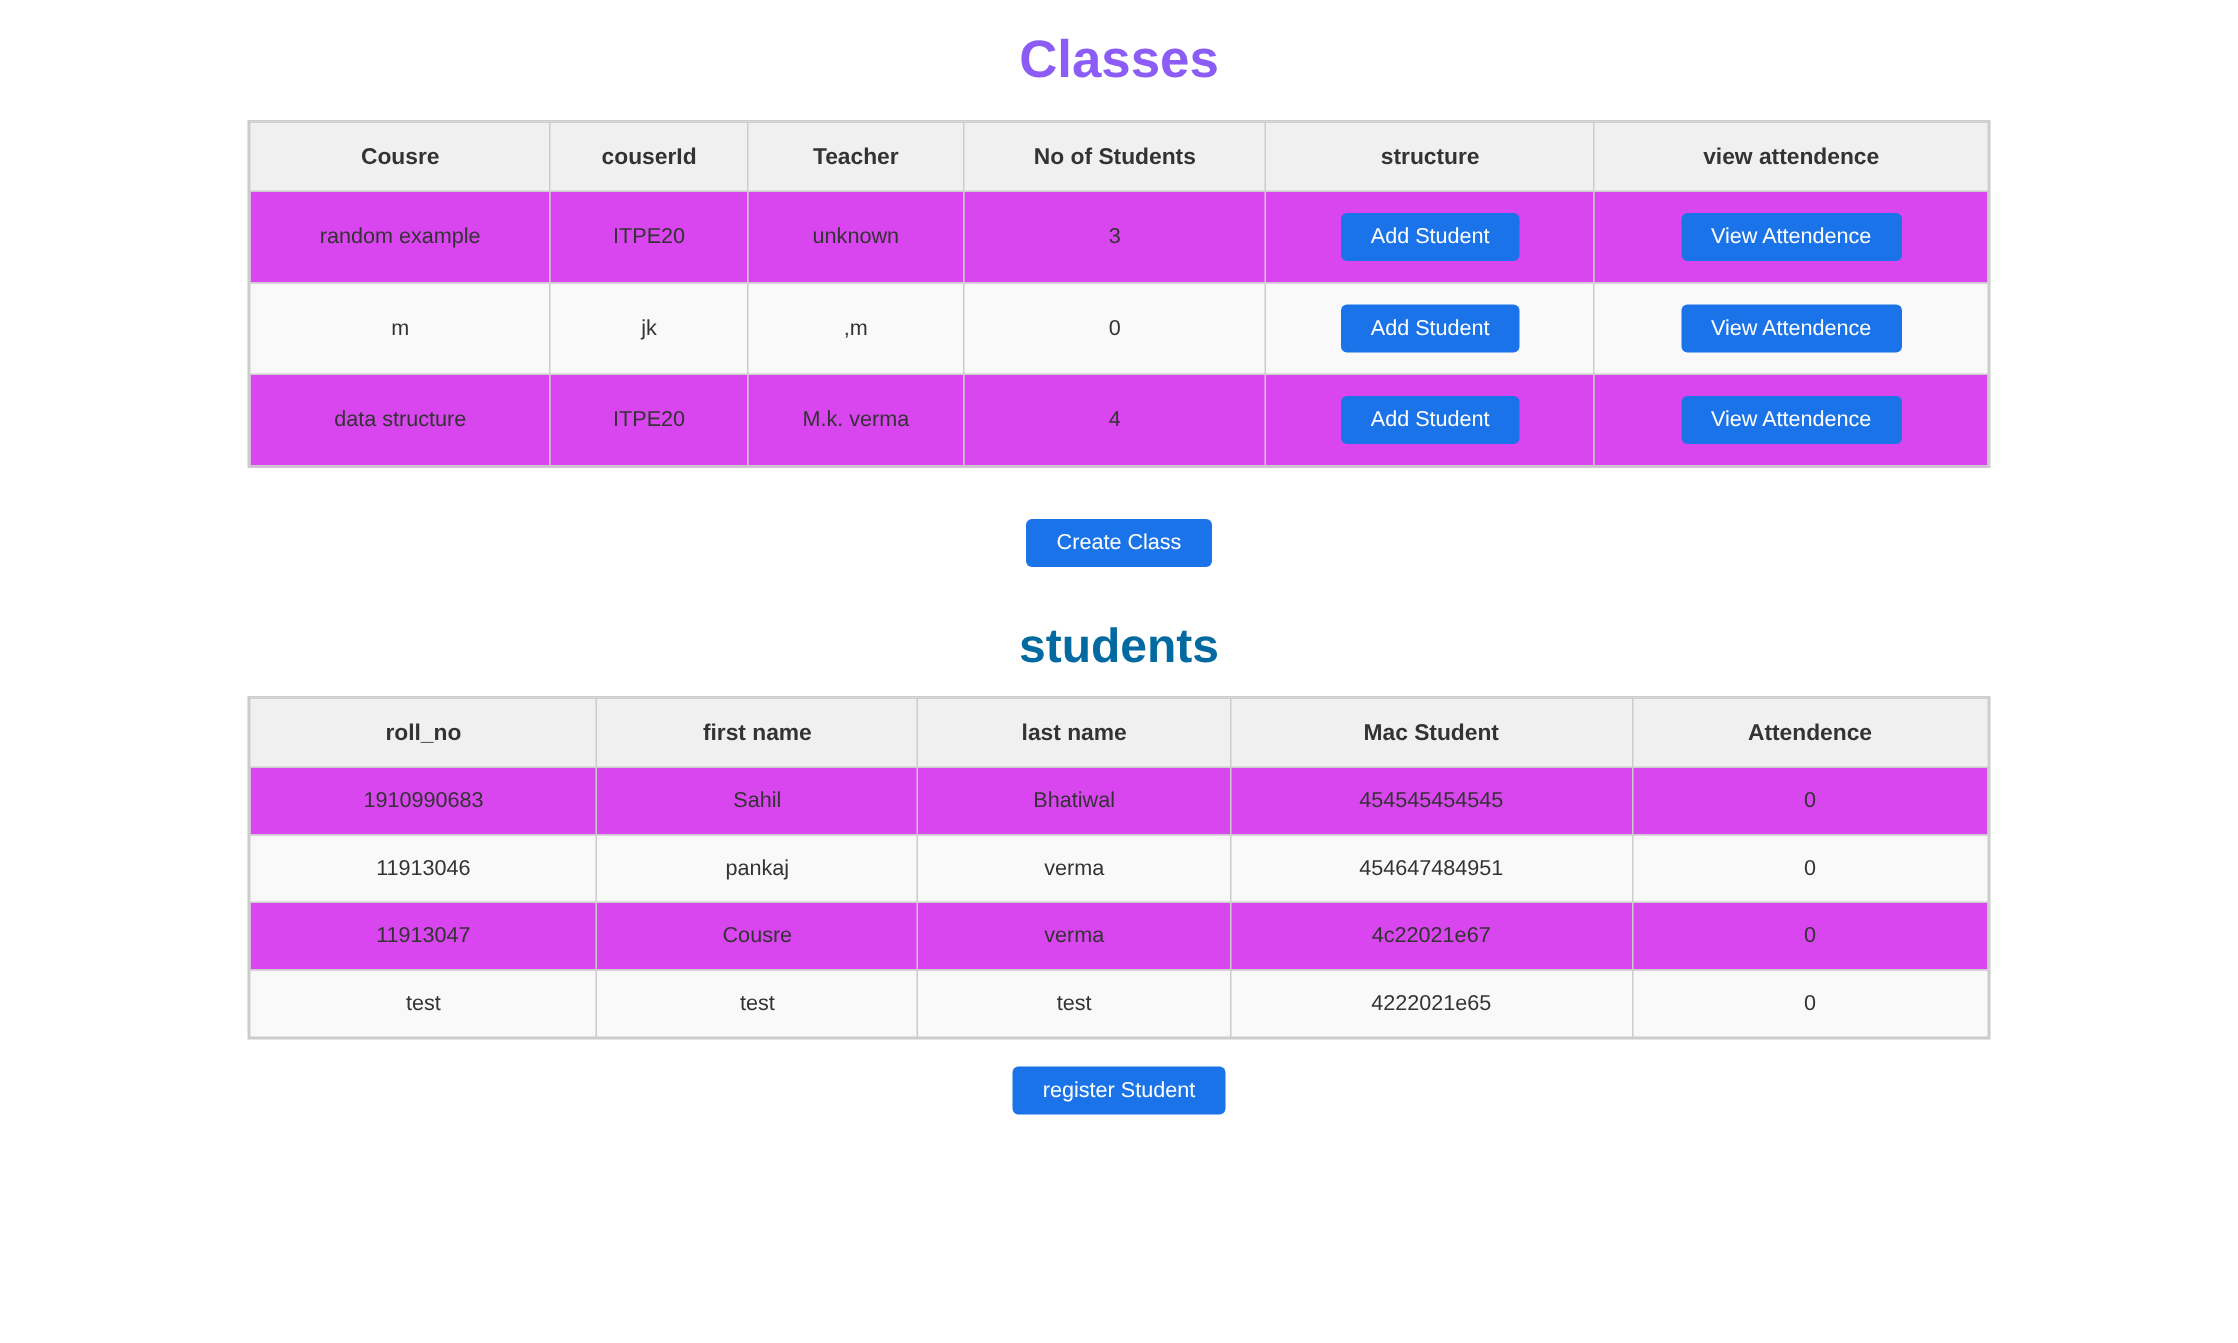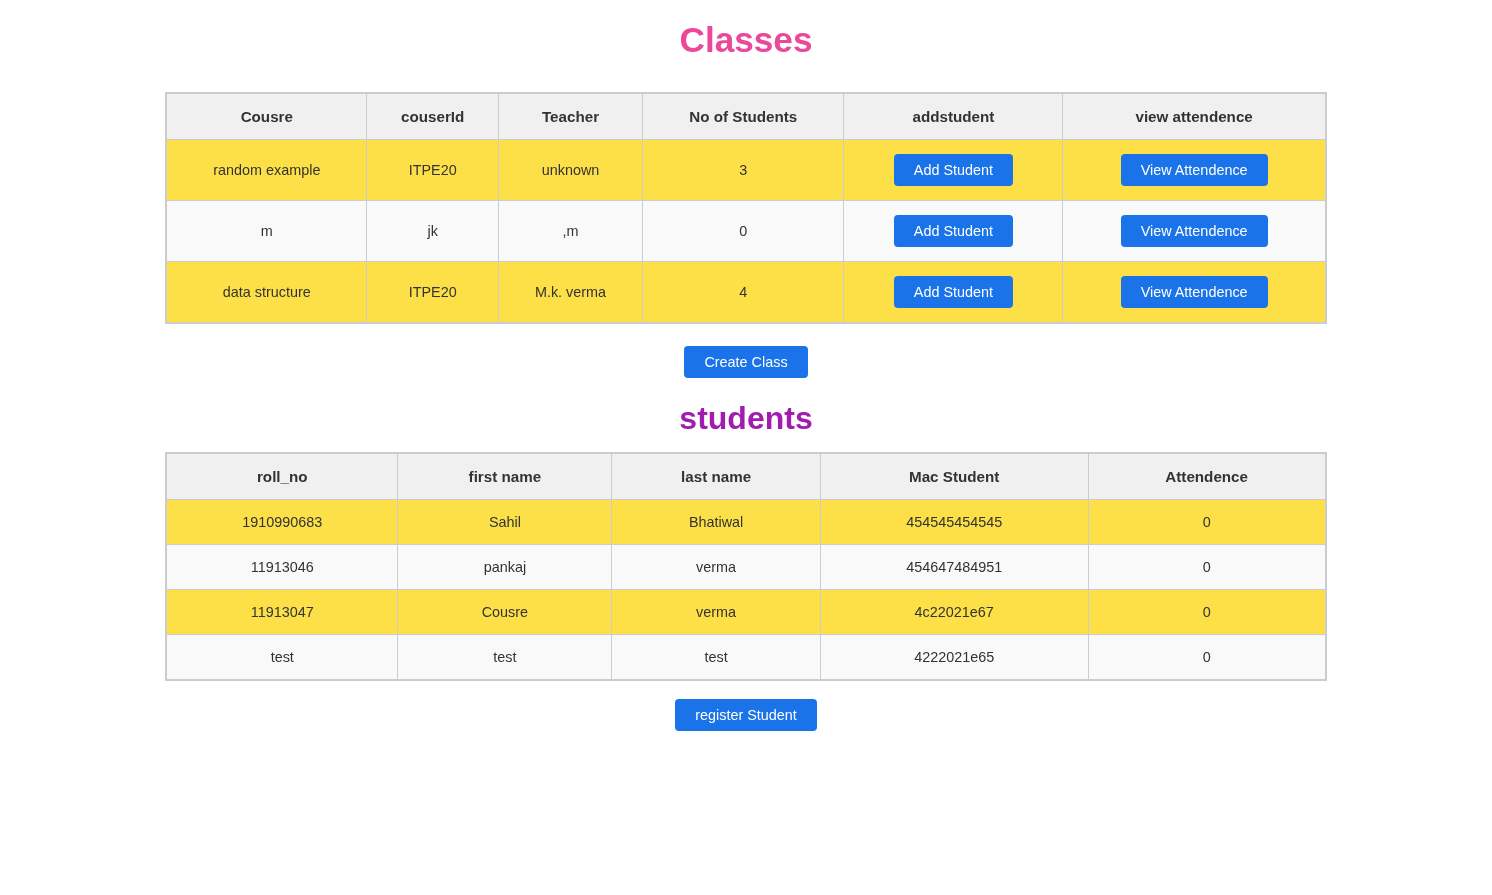--- a/index.html
+++ b/index.html
@@ -12,30 +12,30 @@
       font-family: Arial, sans-serif;
       background-color: #ffffff;
       color: #333;
       padding: 20px;
     }
 
     .page-title {
       text-align: center;
       font-size: 2.2rem;
       font-weight: bold;
-      margin-bottom: 32px;
-      color: #ec4899;
+      margin-bottom: 20px;
+      color: #8b5cf6;
     }
 
     .section-title {
       text-align: center;
       font-size: 2rem;
       font-weight: bold;
       margin: 20px 0 15px 0;
-      color: #a21caf;
+      color: #0369a1;
     }
 
     .table-wrapper {
       width: 80%;
       margin: 0 auto;
       border-collapse: collapse;
       border: 1px solid #ccc;
     }
 
     table {
@@ -51,61 +51,61 @@
       font-size: 0.95rem;
       font-weight: bold;
       border: 1px solid #ccc;
     }
 
     td {
       padding: 14px 10px;
       text-align: center;
       font-size: 0.9rem;
       border: 1px solid #ccc;
-      background-color: #fde047;
+      background-color: #d946ef;
     }
 
     tr:nth-child(even) td {
       background-color: #f9f9f9;
     }
 
     .btn-blue {
       background-color: #1a73e8;
       color: white;
       border: none;
       padding: 8px 20px;
       border-radius: 4px;
       cursor: pointer;
       font-size: 0.9rem;
     }
 
     .create-class-container {
       text-align: center;
-      margin: 22px 0;
+      margin: 34px 0;
     }
 
     .register-student-container {
       text-align: center;
       margin: 18px 0;
     }
   </style>
 </head>
 <body>
 
 <h1 class="page-title">Classes</h1>
 
 <div class="table-wrapper">
   <table>
     <thead>
       <tr>
         <th>Cousre</th>
         <th>couserId</th>
         <th>Teacher</th>
         <th>No of Students</th>
-        <th>addstudent</th>
+        <th>structure</th>
         <th>view attendence</th>
       </tr>
     </thead>
     <tbody id="classes-tbody">
     <tr>
           <td>random example</td>
           <td>ITPE20</td>
           <td>unknown</td>
           <td>3</td>
           <td><button class="btn-blue">Add Student</button></td>

